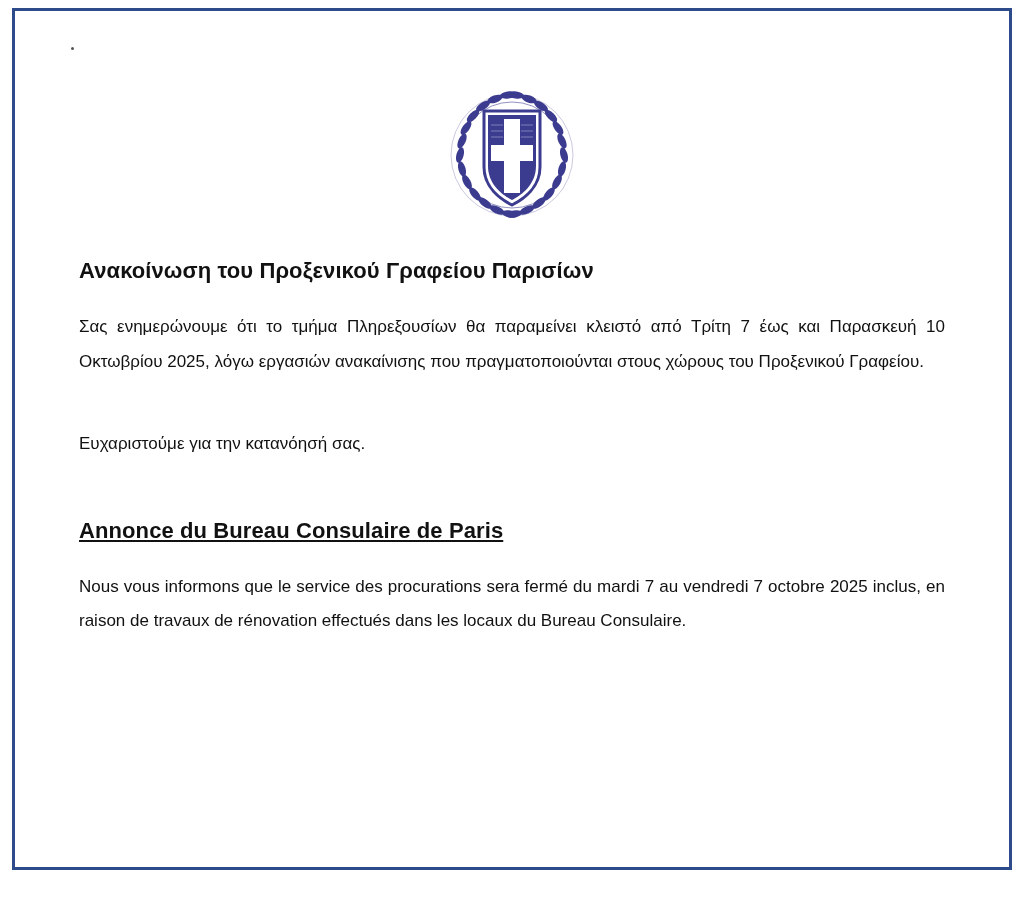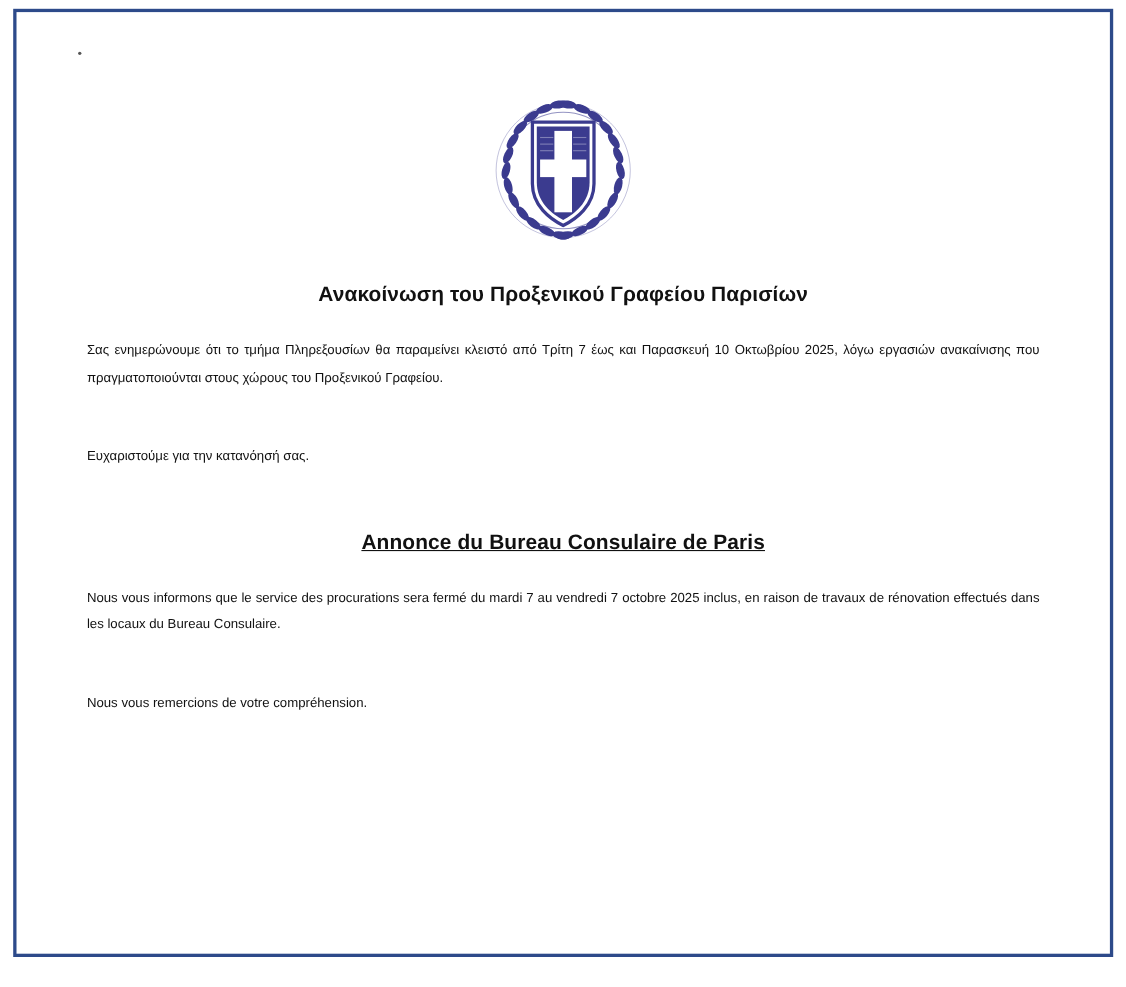--- a/index.html
+++ b/index.html
@@ -65,32 +65,31 @@
   }
   .emblem-wrap svg {
     display: block;
   }
 
   .doc-body {
     padding: 0 8px;
   }
 
   h2.section-title {
-    text-align: center;
-    font-size: 19px;
+    font-size: 22px;
     font-weight: bold;
     color: #111111;
     margin: 0 0 26px 0;
     letter-spacing: 0.1px;
   }
 
   p.para {
     text-align: justify;
     text-justify: inter-word;
-    font-size: 12px;
+    font-size: 17px;
     line-height: 2.05;
     color: #111111;
     margin: 0;
     font-weight: normal;
   }
 
   p.para.nospace {
     text-align: left;
     margin-top: 17px;
   }
@@ -181,18 +180,17 @@
         <p class="para nospace">Ευχαριστούμε για την κατανόησή σας.</p>
 
         <div class="gap-lg"></div>
 
         <h2 class="section-title fr-title">Annonce du Bureau Consulaire de Paris</h2>
 
         <p class="para">Nous vous informons que le service des procurations sera fermé du mardi 7 au vendredi 7 octobre 2025 inclus, en raison de travaux de rénovation effectués dans les locaux du Bureau Consulaire.</p>
 
         <div class="gap-sm"></div>
 
-        <p class="para nospace">Nous vous remercions de votre compréhension.</p>
 
       </div>
     </div>
   </div>
 </div>
 
 </body></html>

